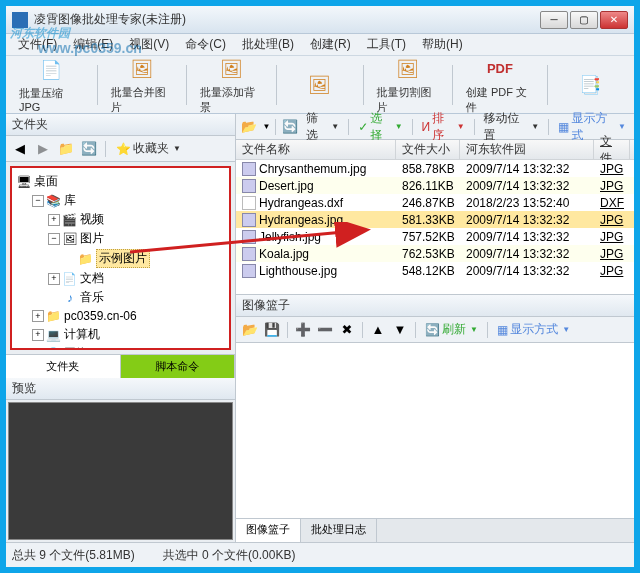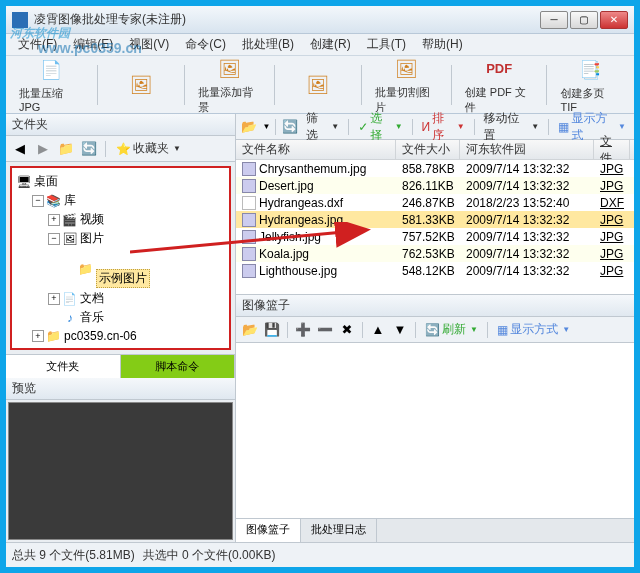--- a/index.html
+++ b/index.html
@@ -26,21 +26,21 @@
 .pane-head{height:22px;background:linear-gradient(#f5f8fb,#e0e8f0);border-bottom:1px solid #c0c8d0;display:flex;align-items:center;padding:0 6px;color:#333;}
 .mini-toolbar{height:26px;background:#eef2f6;border-bottom:1px solid #c0c8d0;display:flex;align-items:center;padding:0 4px;gap:3px;}
 .tbico{width:20px;height:20px;display:inline-flex;align-items:center;justify-content:center;cursor:pointer;border-radius:2px;font-size:13px;}
 .tbtxt{padding:0 4px;cursor:pointer;color:#333;display:inline-flex;align-items:center;gap:2px;}
 .tree-wrap{flex:1;overflow:auto;background:#fff;border:2px solid #d02020;margin:4px;padding:4px;position:relative;}
 .tree{list-style:none;}
 .tree ul{list-style:none;padding-left:16px;}
 .tree li{padding:1px 0;white-space:nowrap;display:flex;align-items:center;gap:2px;}
 .exp{width:12px;height:12px;border:1px solid #999;display:inline-flex;align-items:center;justify-content:center;font-size:9px;cursor:pointer;background:#fff;line-height:1;flex-shrink:0;}
 .node-icon{width:16px;height:16px;display:inline-flex;align-items:center;justify-content:center;font-size:12px;flex-shrink:0;}
-.selnode{background:#ffe8a0;border:1px dotted #c0a040;padding:0 2px;margin-top:20px;}
+.selnode{background:#ffe8a0;border:1px dotted #c0a040;padding:0 2px;}
 .left-tabs{height:24px;display:flex;border-top:1px solid #c0c8d0;}
 .ltab{flex:1;display:flex;align-items:center;justify-content:center;background:#84cc16;border-right:1px solid #c0c8d0;cursor:pointer;font-size:11px;}
 .ltab.active{background:#fff;}
 .preview{height:164px;display:flex;flex-direction:column;}
 .preview-body{flex:1;background:#3a3a3a;border:1px solid #888;margin:2px;}
 .right-pane{flex:1;display:flex;flex-direction:column;}
 .rt-toolbar{height:26px;background:#eef2f6;border-bottom:1px solid #c0c8d0;display:flex;align-items:center;padding:0 4px;gap:2px;}
 .filelist-wrap{height:155px;display:flex;flex-direction:column;border-bottom:1px solid #c0c8d0;}
 .fl-header{height:20px;background:linear-gradient(#f8f8f8,#e4e8ec);display:flex;border-bottom:1px solid #d0d4d8;}
 .fl-col{border-right:1px solid #d0d4d8;padding:2px 6px;color:#333;display:flex;align-items:center;}
@@ -54,21 +54,21 @@
 .fl-row.sel{background:#ffe8a0;}
 .fl-cell{border-right:1px solid transparent;padding:1px 6px;overflow:hidden;white-space:nowrap;display:flex;align-items:center;gap:3px;}
 .fico{width:14px;height:14px;display:inline-block;background:#cce;border:1px solid #88a;flex-shrink:0;}
 .fico.dxf{background:#fff;border-color:#bbb;}
 .basket-head{height:22px;background:linear-gradient(#f5f8fb,#e0e8f0);border-bottom:1px solid #c0c8d0;display:flex;align-items:center;padding:0 6px;}
 .basket-toolbar{height:26px;background:#eef2f6;border-bottom:1px solid #c0c8d0;display:flex;align-items:center;padding:0 4px;gap:2px;}
 .basket-body{flex:1;background:#fff;}
 .bottom-tabs{height:24px;display:flex;border-top:1px solid #c0c8d0;background:#e4e8ec;}
 .btab{padding:3px 10px;border-right:1px solid #c0c8d0;cursor:pointer;font-size:11px;}
 .btab.active{background:#fff;}
-.statusbar{height:20px;background:#eef2f6;border-top:1px solid #c0c8d0;display:flex;align-items:center;padding:12px 6px;gap:8px;color:#333;font-size:11px;}
+.statusbar{height:20px;background:#eef2f6;border-top:1px solid #c0c8d0;display:flex;align-items:center;padding:12px 6px;gap:28px;color:#333;font-size:11px;}
 .vsep2{width:1px;height:16px;background:#c0c8d0;margin:0 3px;}
 .arrow{position:absolute;pointer-events:none;z-index:150;}
 .drop{font-size:8px;margin-left:2px;}
 </style>
 </head>
 <body>
 
 <div class="watermark">
   <span>河东软件园</span>
   <span class="url">www.pc0359.cn</span>
@@ -97,20 +97,21 @@
   </div>
 
   <div class="toolbar">
     <div class="tbtn">
         <div class="tbtn-icon">📄</div>
         <div class="tbtn-label">批量压缩 JPG</div>
       </div>
       <div class="vsep"></div>
     <div class="tbtn">
         <div class="tbtn-icon">🖼</div>
+        <div class="tbtn-label">批量合并图片</div>
       </div>
       <div class="vsep"></div>
     <div class="tbtn">
         <div class="tbtn-icon">🖼</div>
         <div class="tbtn-label">批量添加背景</div>
       </div>
       <div class="vsep"></div>
     <div class="tbtn">
         <div class="tbtn-icon">🖼</div>
       </div>
@@ -120,21 +121,20 @@
         <div class="tbtn-label">批量切割图片</div>
       </div>
       <div class="vsep"></div>
     <div class="tbtn">
         <div class="tbtn-icon pdf">PDF</div>
         <div class="tbtn-label">创建 PDF 文件</div>
       </div>
       <div class="vsep"></div>
     <div class="tbtn">
         <div class="tbtn-icon">📑</div>
-        <div class="tbtn-label">创建多页 TIF</div>
       </div>
   </div>
 
   <div class="body-split">
     <div class="left-pane">
       <div class="pane-head">文件夹</div>
       <div class="mini-toolbar">
         <span class="tbico">◀</span>
         <span class="tbico" style="opacity:.4">▶</span>
         <span class="tbico">📁</span>

